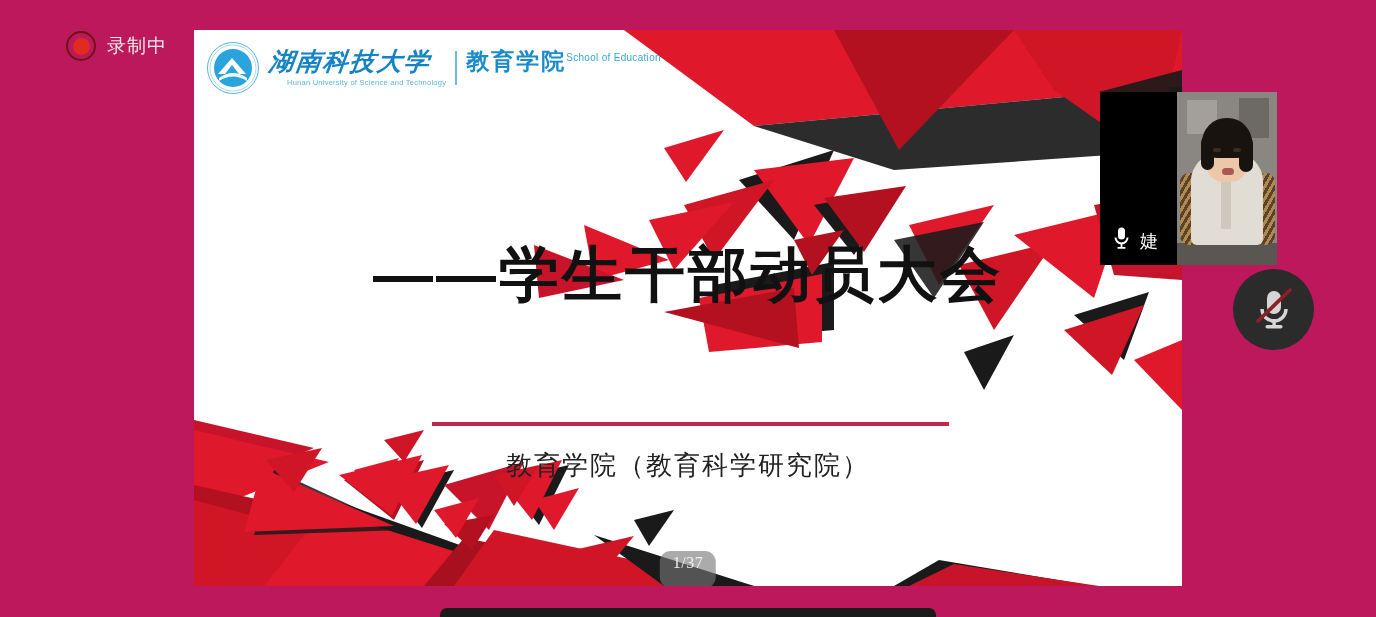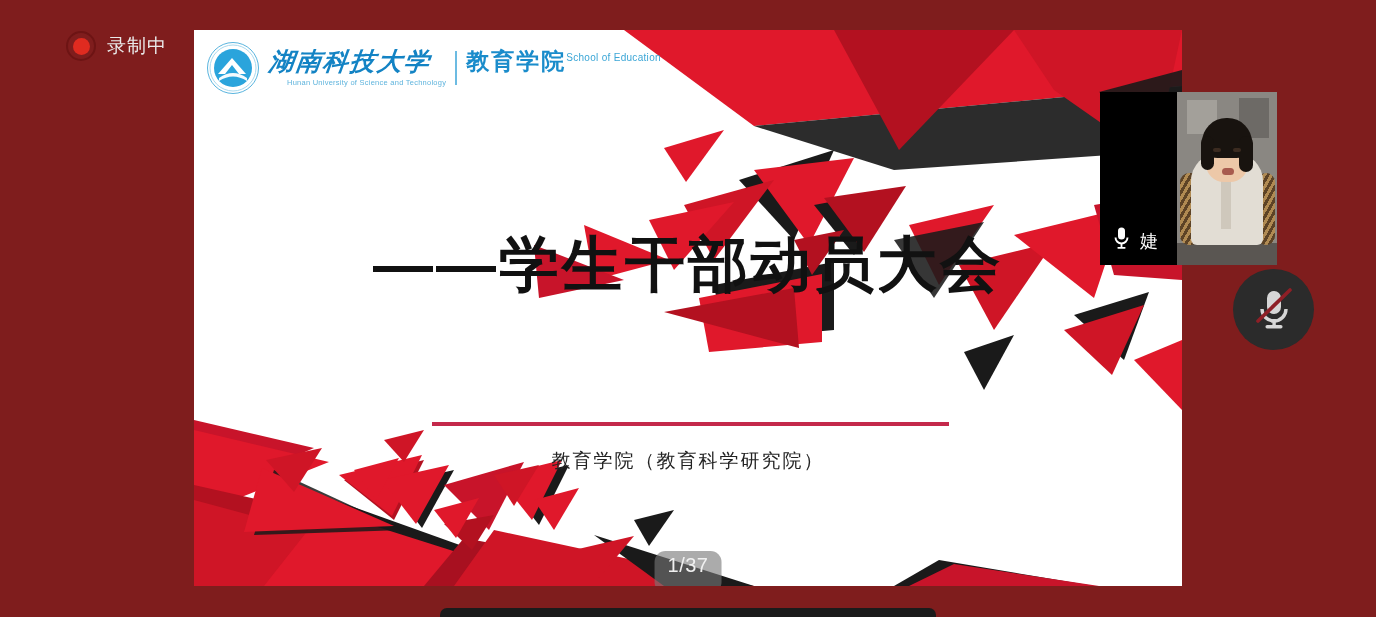--- a/index.html
+++ b/index.html
@@ -2,21 +2,21 @@
 <html><head>
 <meta charset="utf-8">
 <style>
   * { margin:0; padding:0; box-sizing:border-box; }
   html, body {
     width:1376px; height:617px;
     background:#000;
     overflow:hidden;
     font-family:"Liberation Sans", "DejaVu Sans", sans-serif;
   }
-  #app { position:relative; width:1376px; height:617px; background:#7f1d1d; }
+  #app { position:relative; width:1376px; height:617px; background:#be185d; }
 
   
   .rec-indicator {
     position:absolute; left:66px; top:31px;
     display:flex; align-items:center; gap:11px;
   }
   .rec-dot-outer {
     width:30px; height:30px; border-radius:50%;
     border:2px solid #6d1414;
     display:flex; align-items:center; justify-content:center;
@@ -62,39 +62,39 @@
   }
 
   
   .title-wrap { position:absolute; left:0; right:0; top:192px; text-align:center; z-index:4; }
   .title-line1 {
     font-size:60px; font-weight:bold; color:#111;
     letter-spacing:3px; line-height:1.18; white-space:nowrap;
   }
   .title-line2 {
     font-size:60px; font-weight:bold; color:#111;
-    letter-spacing:3px; line-height:1.18; margin-top:8px; white-space:nowrap;
+    letter-spacing:3px; line-height:1.18; margin-top:18px; white-space:nowrap;
   }
   .title-rule {
     position:absolute; left:238px; top:392px; width:517px; height:4px;
     background:#c4294b; z-index:4;
   }
   .subtitle {
     position:absolute; left:0; right:0; top:418px; text-align:center;
-    font-size:19px; color:#222; letter-spacing:2px; z-index:4;
+    font-size:26px; color:#222; letter-spacing:2px; z-index:4;
   }
 
   
   .page-pill {
     position:absolute; left:50%; transform:translateX(-50%);
     top:521px;
     background:rgba(120,120,120,0.62);
-    color:#f0f0f0; font-size:20px;
+    color:#f0f0f0; font-size:16px;
     padding:3px 13px 16px; border-radius:11px;
-    letter-spacing:0.5px; z-index:6;
+    letter-spacing:0.5px; z-index:6;font-family:Liberation Serif, serif;
   }
 
   
   .video-tile {
     position:absolute; left:1100px; top:92px;
     width:177px; height:173px;
     background:#000; overflow:hidden; z-index:20;
   }
   .video-feed {
     position:absolute; right:0; top:0; width:100px; height:173px;

